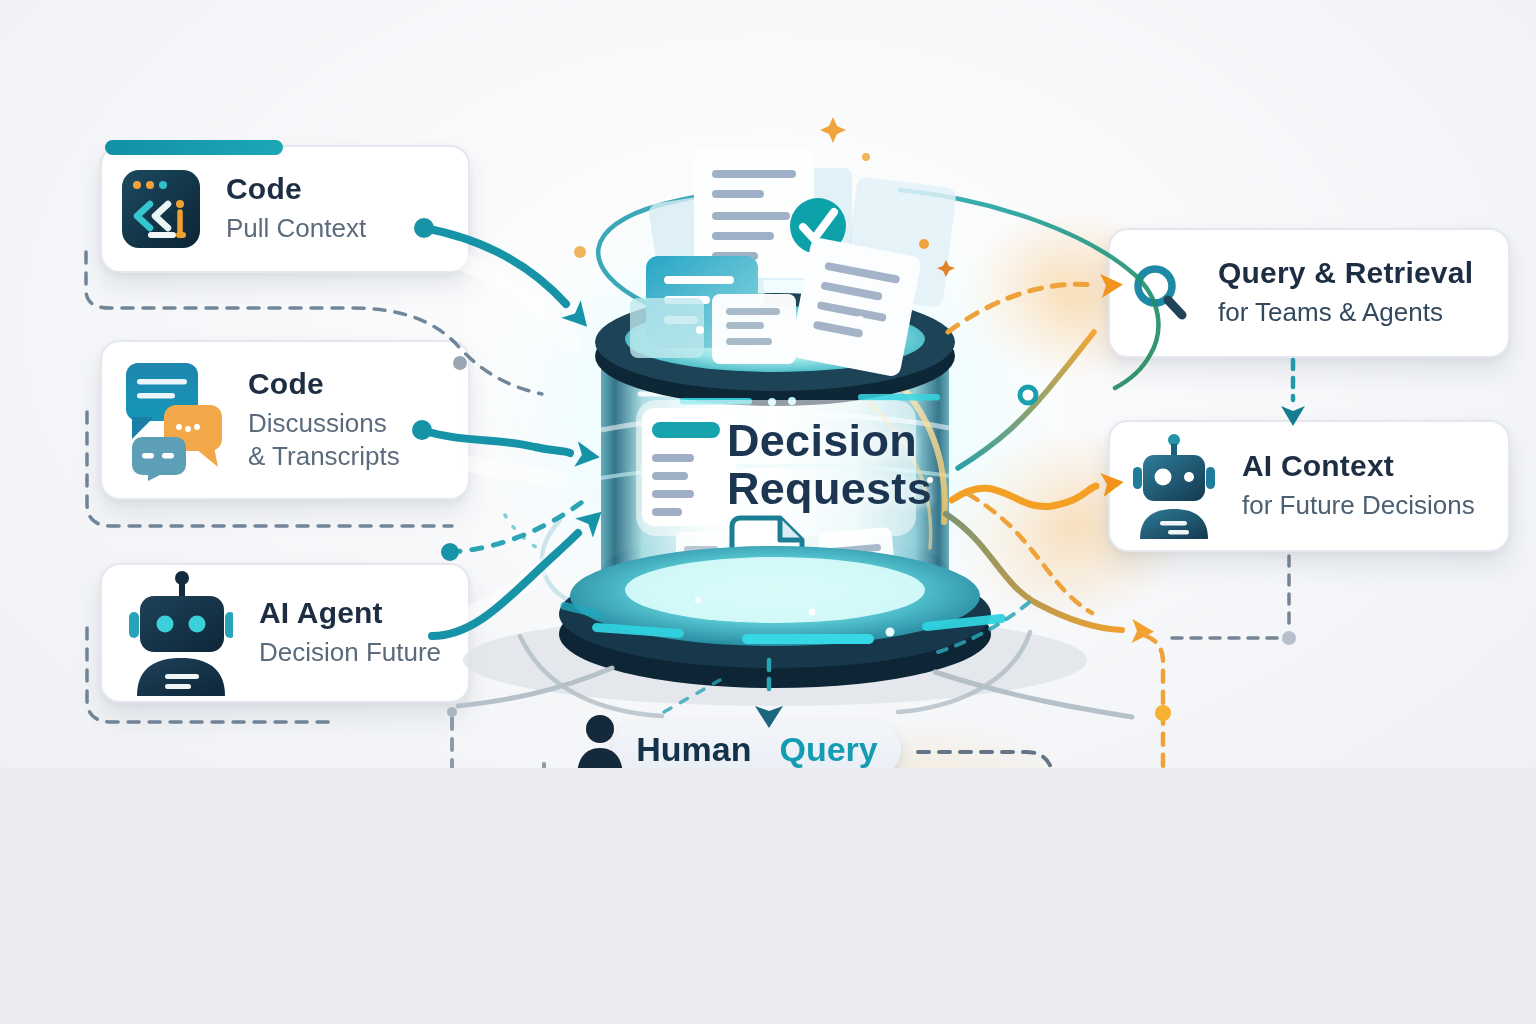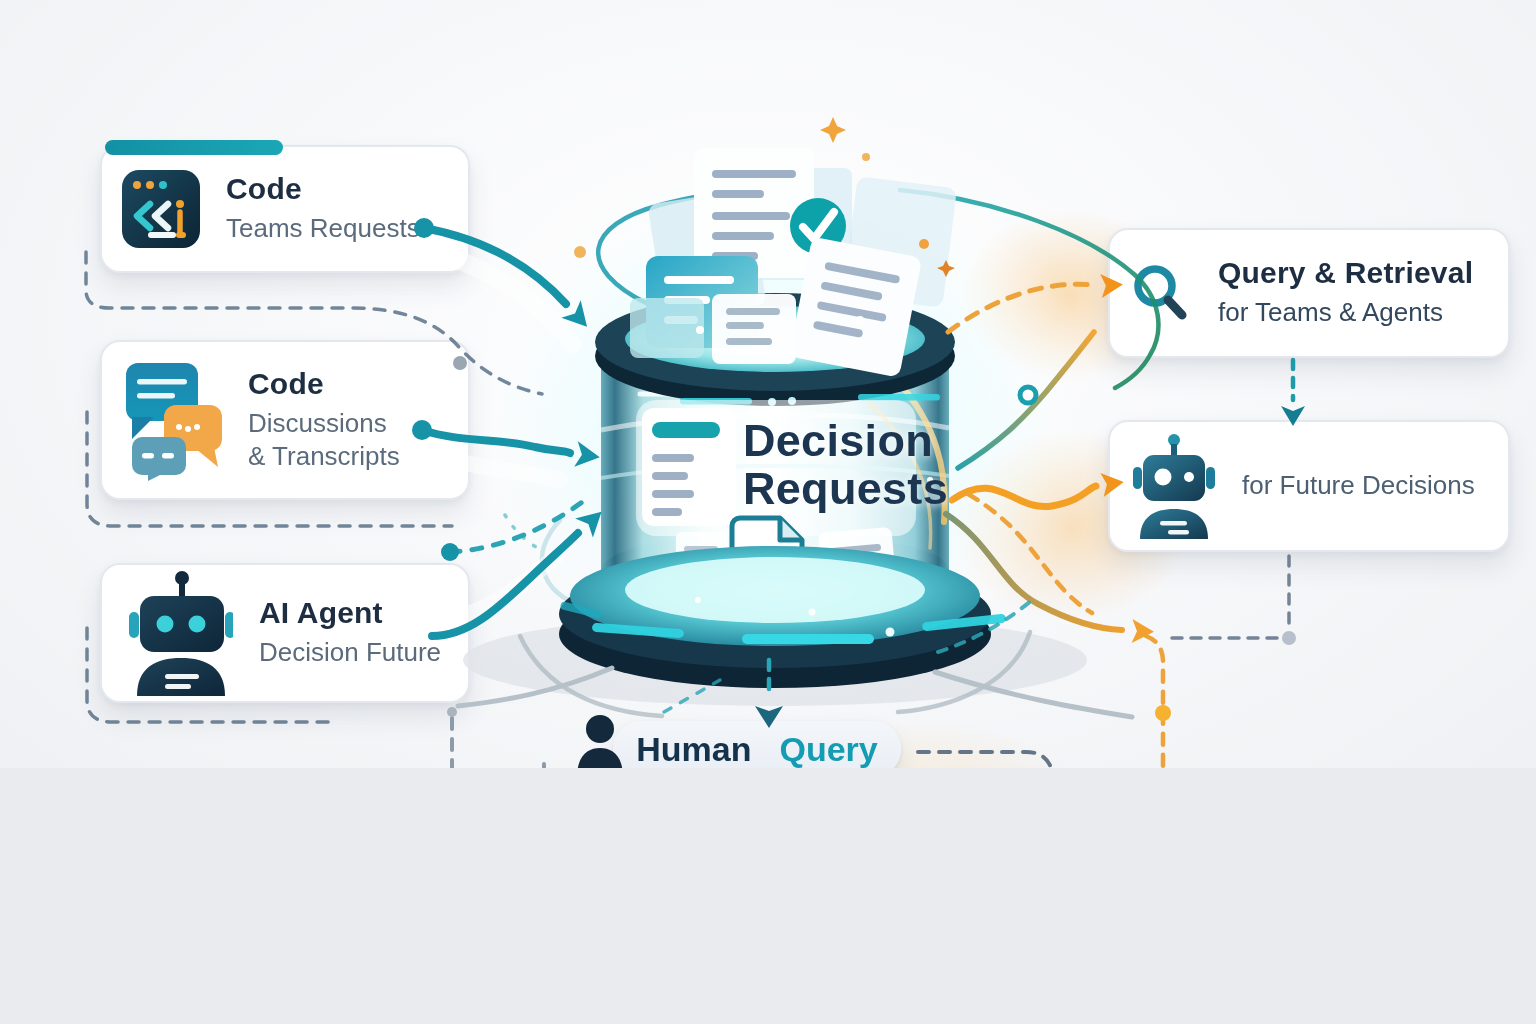--- a/index.html
+++ b/index.html
@@ -27,21 +27,21 @@
   #card-context{left:1108px;top:420px;width:358px;height:128px;}
   .glow{position:absolute;border-radius:50%;pointer-events:none;z-index:1;}
   #glow-q{left:960px;top:210px;width:220px;height:170px;background:radial-gradient(closest-side,rgba(247,168,56,.35),rgba(247,168,56,0));}
   #glow-c{left:950px;top:430px;width:240px;height:190px;background:radial-gradient(closest-side,rgba(247,168,56,.32),rgba(247,168,56,0));}
   #glow-rb{left:760px;top:720px;width:330px;height:190px;background:radial-gradient(closest-side,rgba(247,186,86,.25),rgba(247,186,86,0));}
   
   #art{position:absolute;inset:0;z-index:5;pointer-events:none;}
   
   #records-title{
     position:absolute;left:727px;top:417px;z-index:6;font-size:45px;font-weight:700;
-    color:#1c3652;line-height:1.06;letter-spacing:.3px;text-shadow:0 1px 8px rgba(255,255,255,.95);margin-left:16px;
+    color:#1c3652;line-height:1.06;letter-spacing:.3px;text-shadow:0 1px 8px rgba(255,255,255,.95);
   }
   
   #review-pill{
     position:absolute;left:613px;top:721px;width:288px;height:56px;border-radius:28px;z-index:4;
     background:linear-gradient(180deg,#f3f6fa,#e9eef5);
     box-shadow:0 10px 20px rgba(44,62,88,.10),0 2px 4px rgba(44,62,88,.08);
     display:flex;align-items:center;justify-content:center;font-size:34px;font-weight:700;
   }
   #review-pill .p1{color:#14324a;margin-right:28px;}
   #review-pill .p2{color:#149cb2;}
@@ -75,21 +75,21 @@
         <circle cx="41" cy="15" r="4" fill="#2fc1c9"></circle>
       <path d="M28 34 L15 46 L28 58" stroke="#35c6d0" stroke-width="6.5" fill="none" stroke-linecap="round" stroke-linejoin="round"></path>
       <path d="M46 34 L33 46 L46 58" stroke="#e9f5f7" stroke-width="6.5" fill="none" stroke-linecap="round" stroke-linejoin="round"></path>
       <circle cx="58" cy="34" r="4" fill="#f0a02e"></circle>
       <path d="M58 42 L58 62" stroke="#f0a02e" stroke-width="5.5" stroke-linecap="round"></path>
       <rect x="26" y="62" width="28" height="6" rx="3" fill="#f3f7f8"></rect>
         <rect x="54" y="62" width="10" height="6" rx="3" fill="#f0a02e"></rect>
     </svg>
     <div class="txt">
       <span class="title">Code</span>
-      <span class="sub">Teams Requests</span>
+      <span class="sub">Pull Context</span>
     </div>
   </div>
 
   <div class="node" id="card-team">
     <svg width="100" height="122" viewBox="0 0 100 122">
       <defs>
           <linearGradient id="tb" x1="0" y1="0" x2="0" y2="1">
         <stop offset="0" stop-color="#1f86ae"></stop>
             <stop offset="1" stop-color="#1596b8"></stop>
           </linearGradient>
@@ -164,20 +164,21 @@
       <rect x="13" y="22" width="62" height="46" rx="11" fill="url(#rc)"></rect>
       <rect x="3" y="34" width="9" height="22" rx="4.5" fill="#1d7d9a"></rect>
       <rect x="76" y="34" width="9" height="22" rx="4.5" fill="#1d7d9a"></rect>
       <circle cx="33" cy="44" r="8.5" fill="#fff"></circle>
         <circle cx="59" cy="44" r="5" fill="#fff"></circle>
       <path d="M10 106 C10 84 24 76 44 76 C64 76 78 84 78 106 Z" fill="url(#rc)"></path>
       <rect x="30" y="88" width="27" height="4.5" rx="2.2" fill="#f0f6f8"></rect>
       <rect x="38" y="97" width="21" height="4.5" rx="2.2" fill="#f0f6f8"></rect>
     </svg>
     <div class="txt">
+      <span class="title">AI Context</span>
       <span class="sub navy" style="color:#4d6073">for Future Decisions</span>
     </div>
   </div>
 
   <div id="review-pill">
     <svg class="person" width="58" height="64" viewBox="0 0 58 64">
       <circle cx="29" cy="15" r="14" fill="#15293d"></circle>
       <path d="M6 64 C6 41 17 34 29 34 C41 34 52 41 52 64 Z" fill="#15293d"></path>
     </svg>
     <span class="p1">Human</span>

